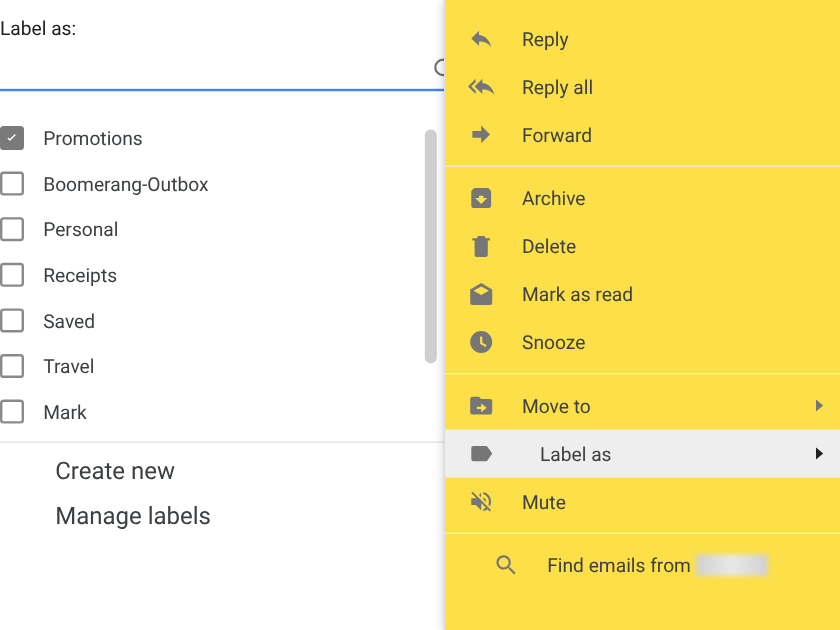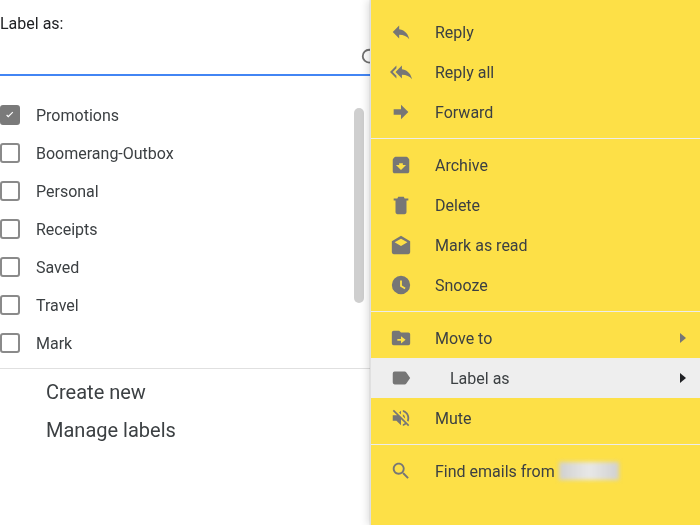--- a/index.html
+++ b/index.html
@@ -22,21 +22,21 @@
     height: 525px;
     background: #fde047;
     box-shadow: -2px 0 8px rgba(0,0,0,0.15), 0 0 0 1px rgba(0,0,0,0.04);
     border-left: 1px solid #e0e0e0;
     padding-top: 6px;
   }
   .cm-group {
     border-bottom: 1px solid #ececec;
     padding: 6px 0;
   }
-  .cm-group:last-child { border-bottom: none; }
+  .cm-group:last-child { border-bottom: none; padding-left: 21px; }
   .cm-item {
     display: flex;
     align-items: center;
     height: 40px;
     padding: 0 14px 0 18px;
     cursor: default;
     position: relative;
   }
   .cm-item.highlighted {
     background: #eeeeee;

